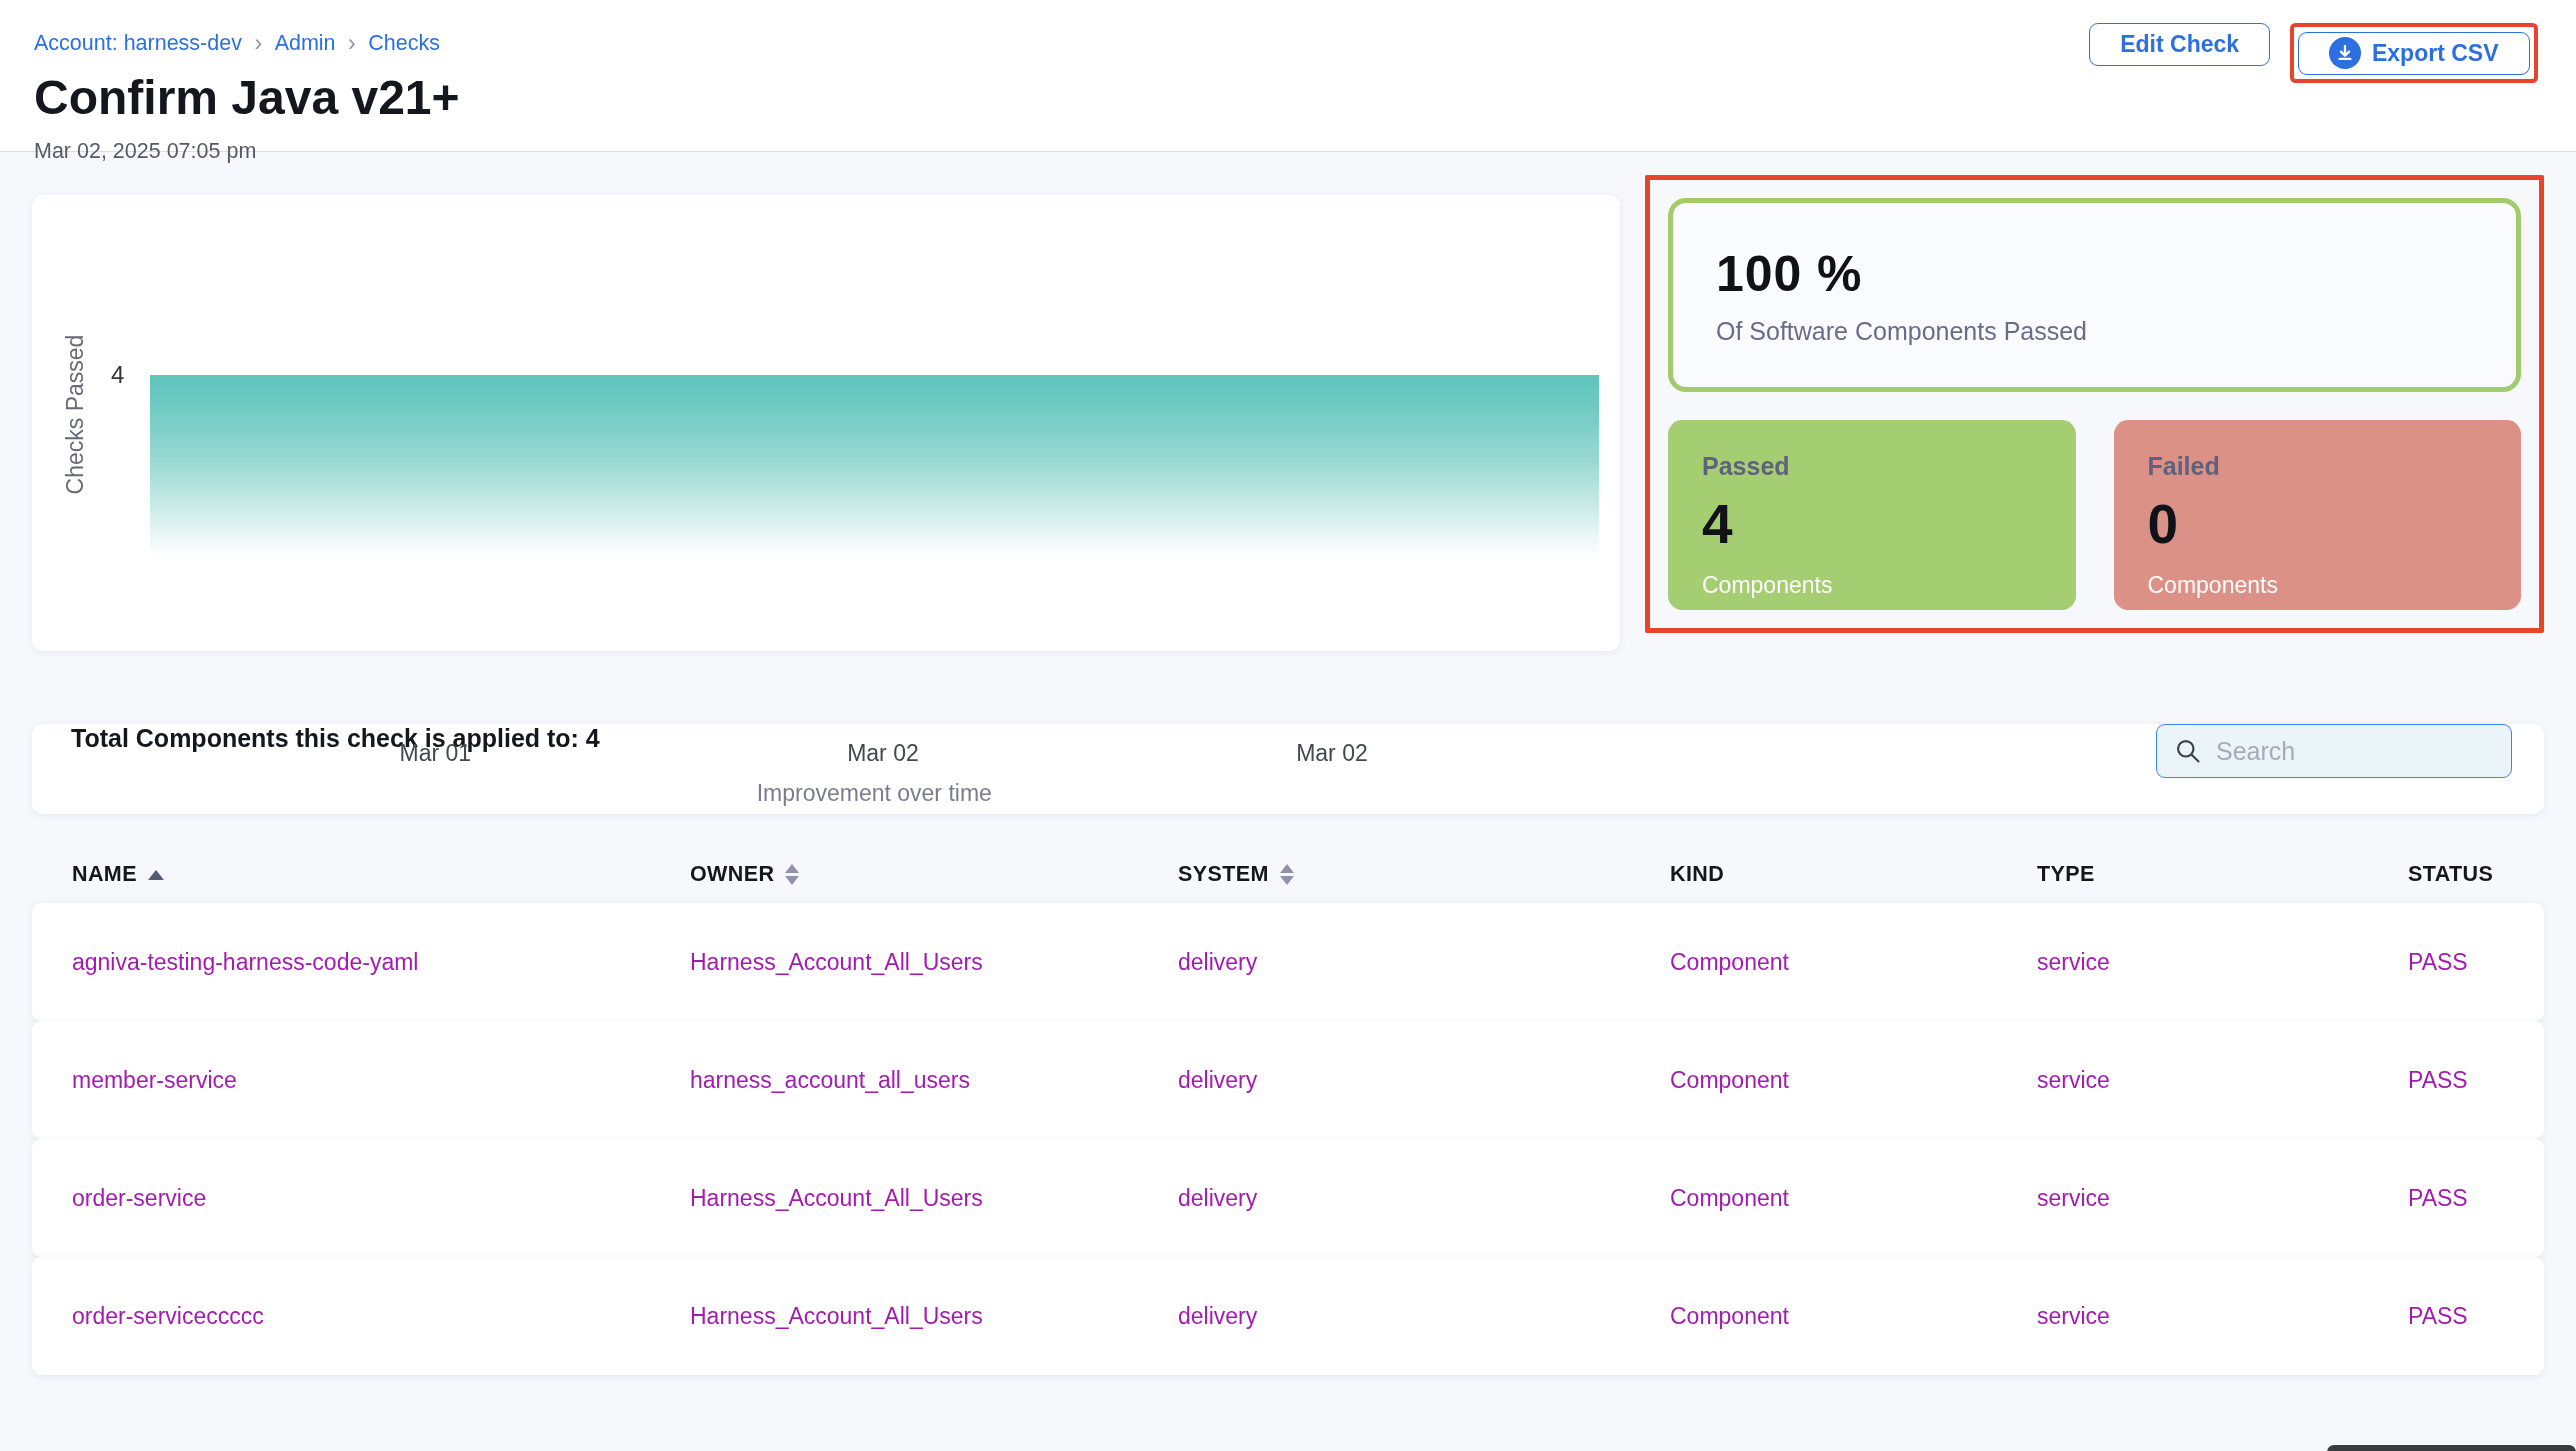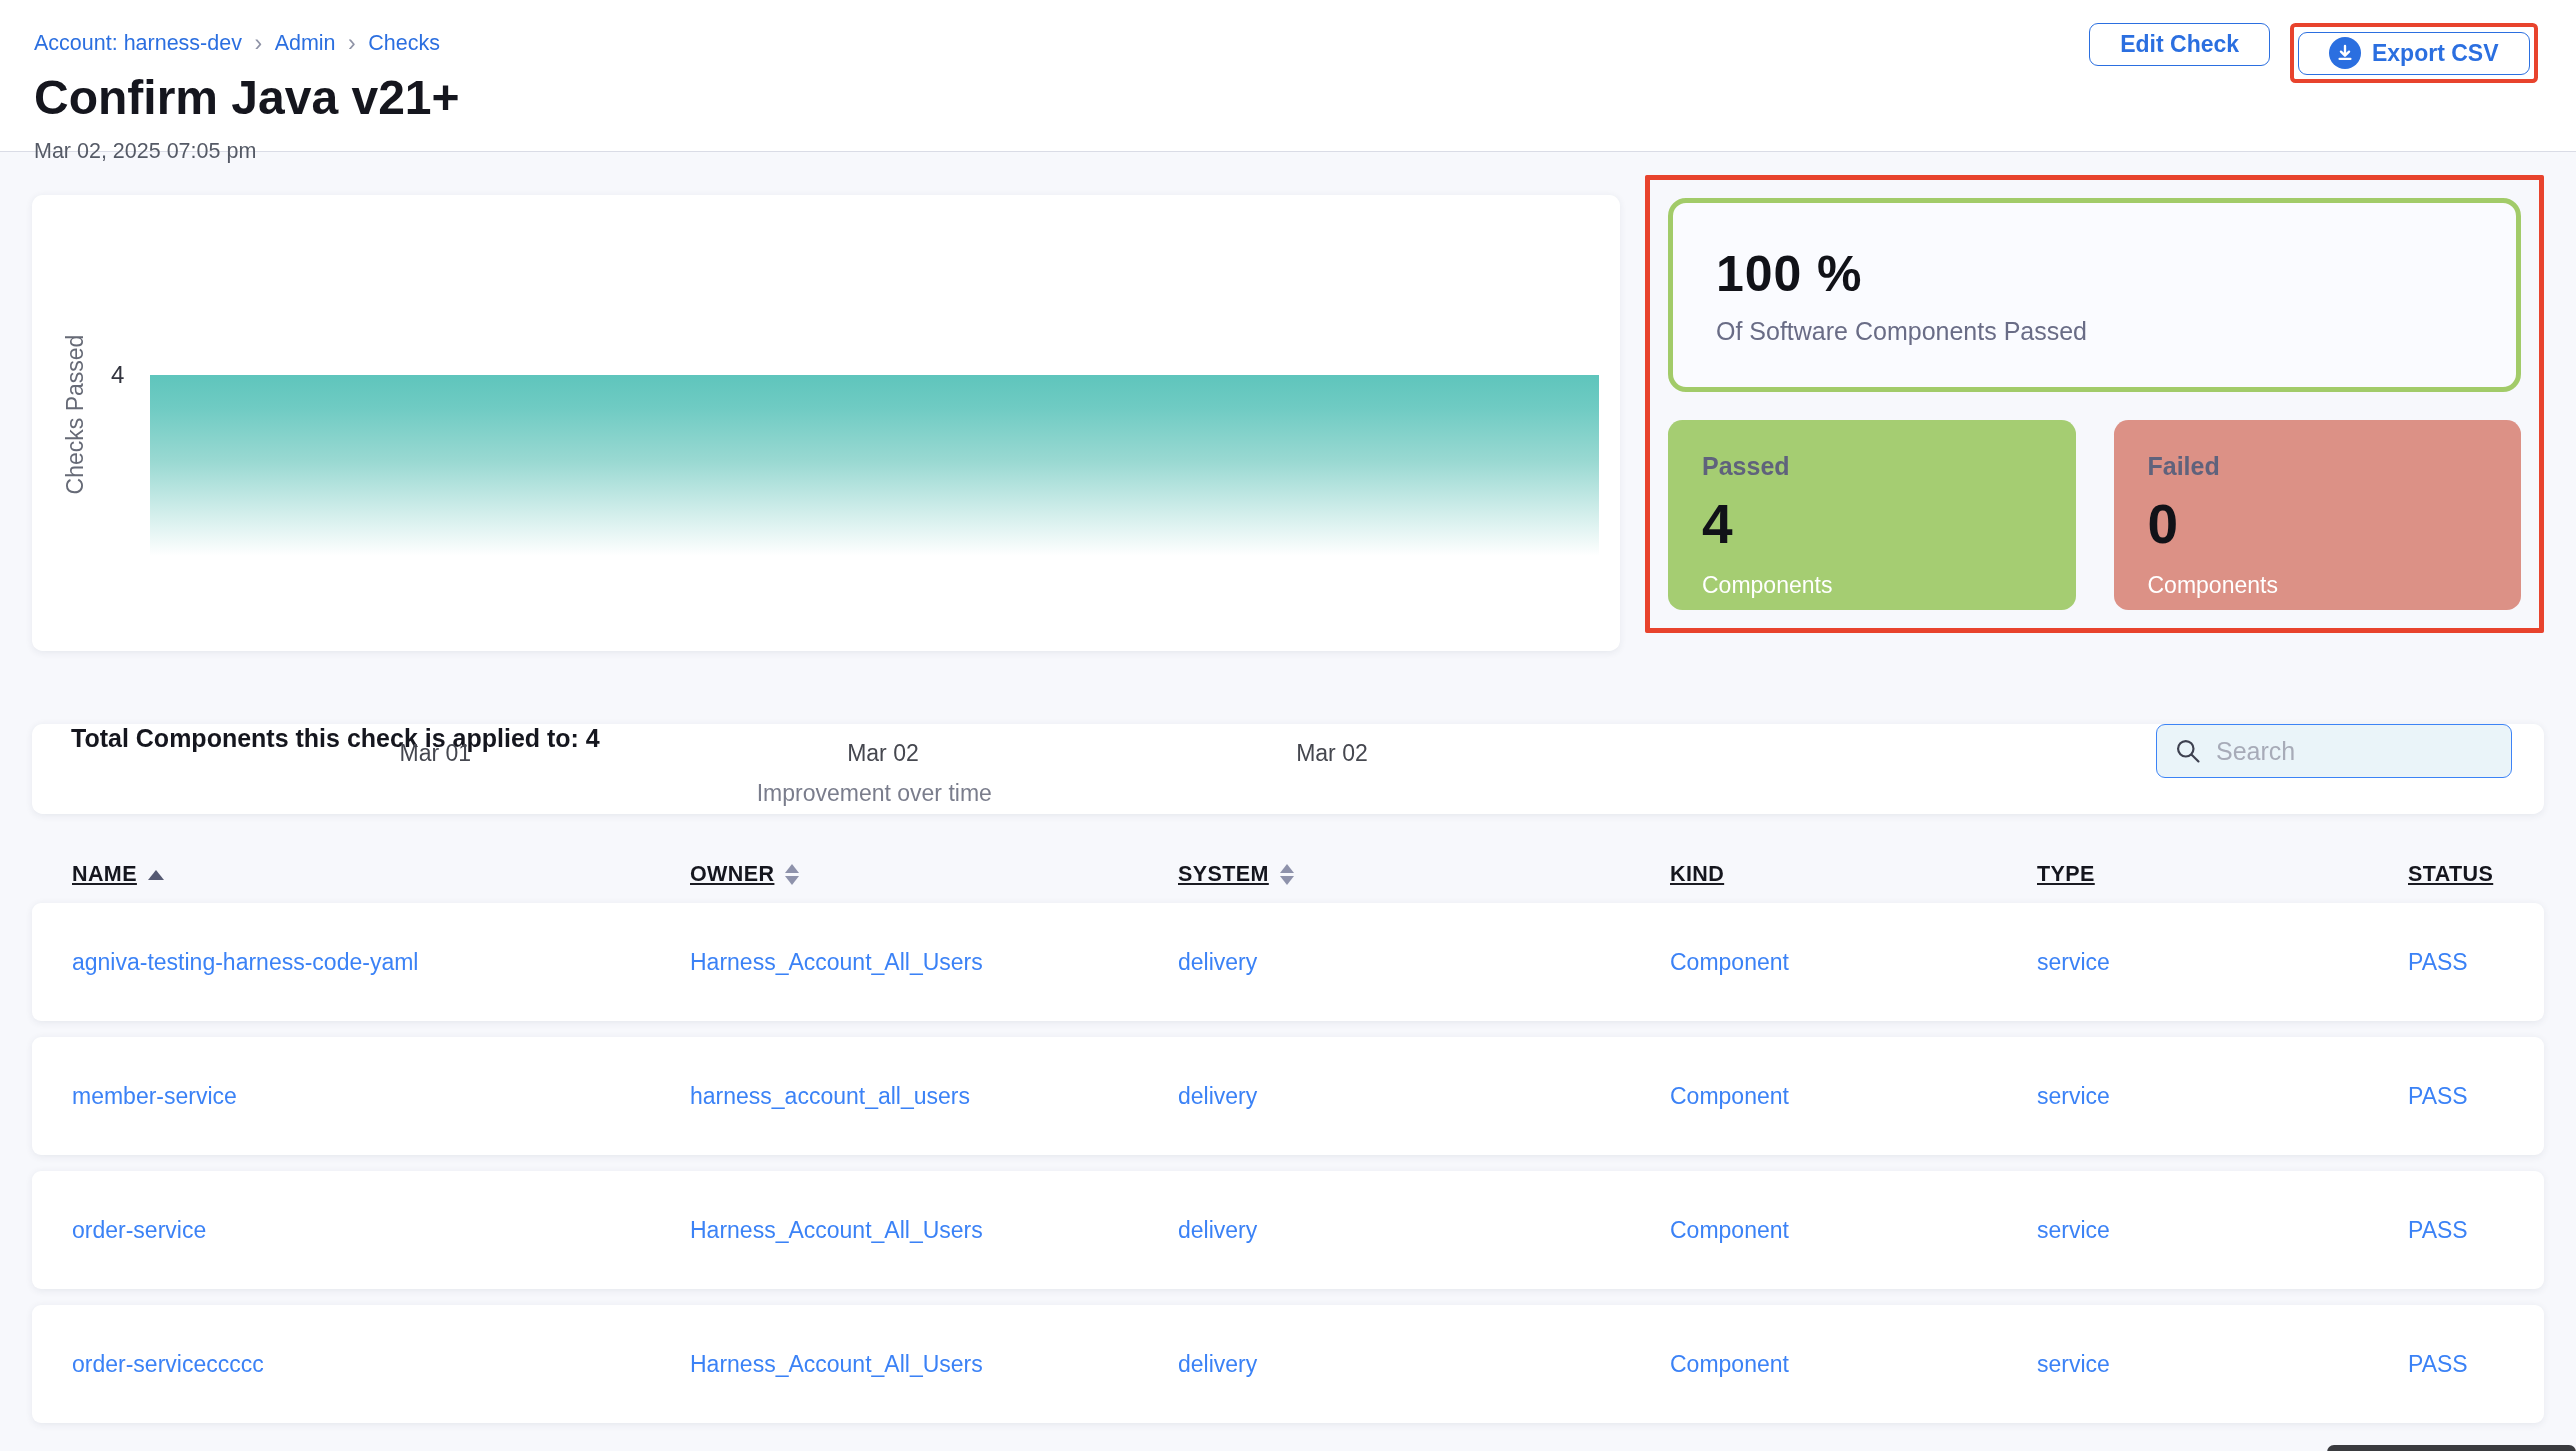--- a/index.html
+++ b/index.html
@@ -63,33 +63,33 @@
   .summary-text { font-size:25px; font-weight:bold; color:#15161E; }
   .search-box { position:relative; width:356px; height:54px; }
   .search-box input { width:100%; height:100%; border:1.8px solid #3C83F6; border-radius:9px;
     background:#EAF4F9; font-size:25px; color:#33353F; padding:0 18px 0 59px; outline:none;
     font-family:"Liberation Sans", sans-serif; }
   .search-box input::placeholder { color:#A7ABB8; }
   .search-glyph { position:absolute; left:18px; top:12.5px; }
 
   .grid-row { display:grid; grid-template-columns:618px 488px 492px 367px 371px auto;
     align-items:center; padding:0 40px; }
-  .table-head { height:57px; margin-top:32px;text-decoration:underline; }
+  .table-head { height:57px; margin-top:32px; }
   .th { display:flex; align-items:center; gap:10.7px; font-size:21.5px; font-weight:bold;
     color:#15161E; letter-spacing:0.4px; }
   .tri-up { width:0; height:0; border-left:8px solid transparent; border-right:8px solid transparent;
     border-bottom:10.7px solid #565A73; }
   .sort-both { display:flex; flex-direction:column; gap:3.6px; }
   .sort-both .u { width:0; height:0; border-left:7.2px solid transparent; border-right:7.2px solid transparent;
     border-bottom:9px solid #8E92AB; }
   .sort-both .d { width:0; height:0; border-left:7.2px solid transparent; border-right:7.2px solid transparent;
     border-top:9px solid #8E92AB; }
 
-  .data-row { height:118px; background:#FFFFFF; border-radius:9px; margin-bottom:16px;
-    box-shadow:0 1.8px 7.2px rgba(40,50,80,0.08); font-size:23px; color:#3b82f6; cursor:pointer; }
+  .data-row { height:118px; background:#FFFFFF; border-radius:9px; 
+    box-shadow:0 1.8px 7.2px rgba(40,50,80,0.08); font-size:23px; color:#a21caf; cursor:pointer; }
 
   .bottom-overlay { position:absolute; left:2327px; right:0; top:1445px; height:7.2px;
     background:#3A3B3F; border-radius:7.2px 7.2px 0 0; }
 </style>
 </head>
 <body>
 
 <div class="top-header">
   <div class="breadcrumb">
     <a>Account: harness-dev</a>

